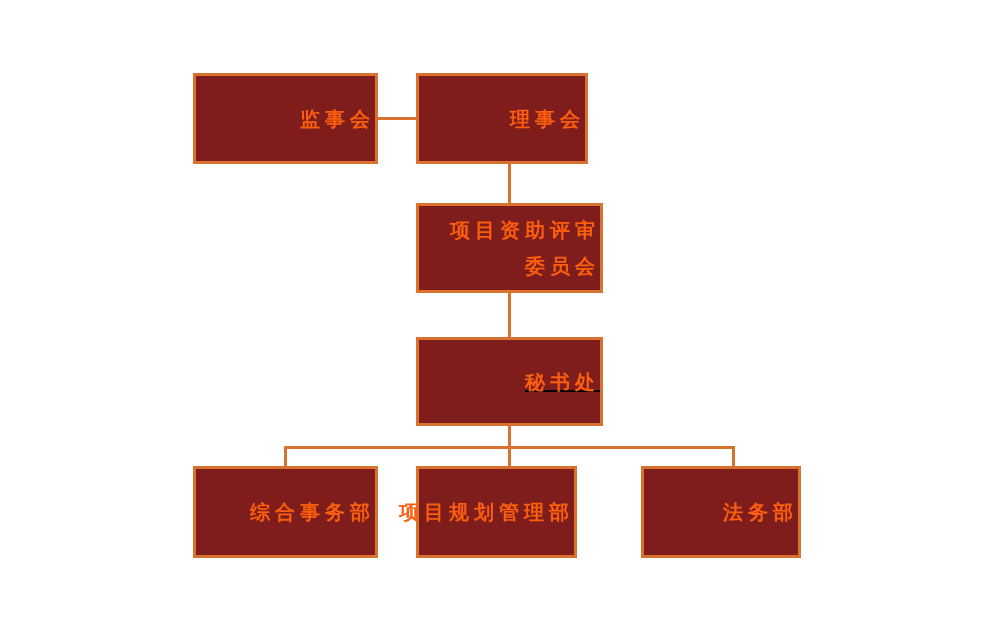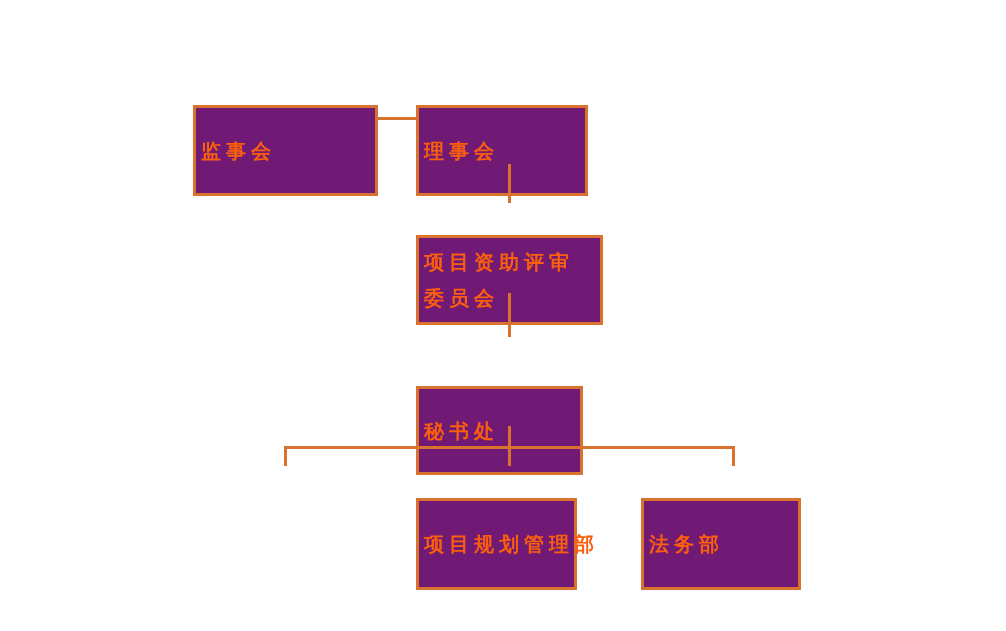--- a/index.html
+++ b/index.html
@@ -12,26 +12,25 @@
     width: 1006px;
     height: 631px;
     background: #ffffff;
     overflow: hidden;
     font-family: "Liberation Serif", "DejaVu Serif", serif;
   }
   .org-node {
     position: absolute;
     box-sizing: border-box;
     border: 3px solid #D9722E;
-    background: #701a75;
+    background: #7f1d1d;
     display: flex;
     flex-direction: column;
-    align-items: flex-start;
+    align-items: flex-end;
     justify-content: center;
-    margin-top: 32px;
   }
   .org-label {
     color: #FB5E0D;
     font-weight: bold;
     font-size: 20px;
     letter-spacing: 5px;
     text-indent: 5px; 
     line-height: 36px;
     white-space: nowrap;
     text-align: center;
@@ -52,24 +51,27 @@
 
   <div class="org-node" style="left:416px; top:73px; width:172px; height:91px;">
     <span class="org-label">理事会</span>
   </div>
 
   <div class="org-node" style="left:416px; top:203px; width:187px; height:90px;">
     <span class="org-label">项目资助评审</span>
     <span class="org-label">委员会</span>
   </div>
 
-  <div class="org-node" style="left:416px; top:354px; width:167px; height:89px;">
+  <div class="org-node" style="left:416px; top:337px; width:187px; height:89px;text-decoration:underline;">
     <span class="org-label">秘书处</span>
   </div>
 
+  <div class="org-node" style="left:193px; top:466px; width:185px; height:92px;">
+    <span class="org-label">综合事务部</span>
+  </div>
 
   <div class="org-node" style="left:416px; top:466px; width:161px; height:92px;">
     <span class="org-label">项目规划管理部</span>
   </div>
 
   <div class="org-node" style="left:641px; top:466px; width:160px; height:92px;">
     <span class="org-label">法务部</span>
   </div>
 
   <div class="connector" style="left:378px; top:117px; width:38px; height:3px;"></div>

